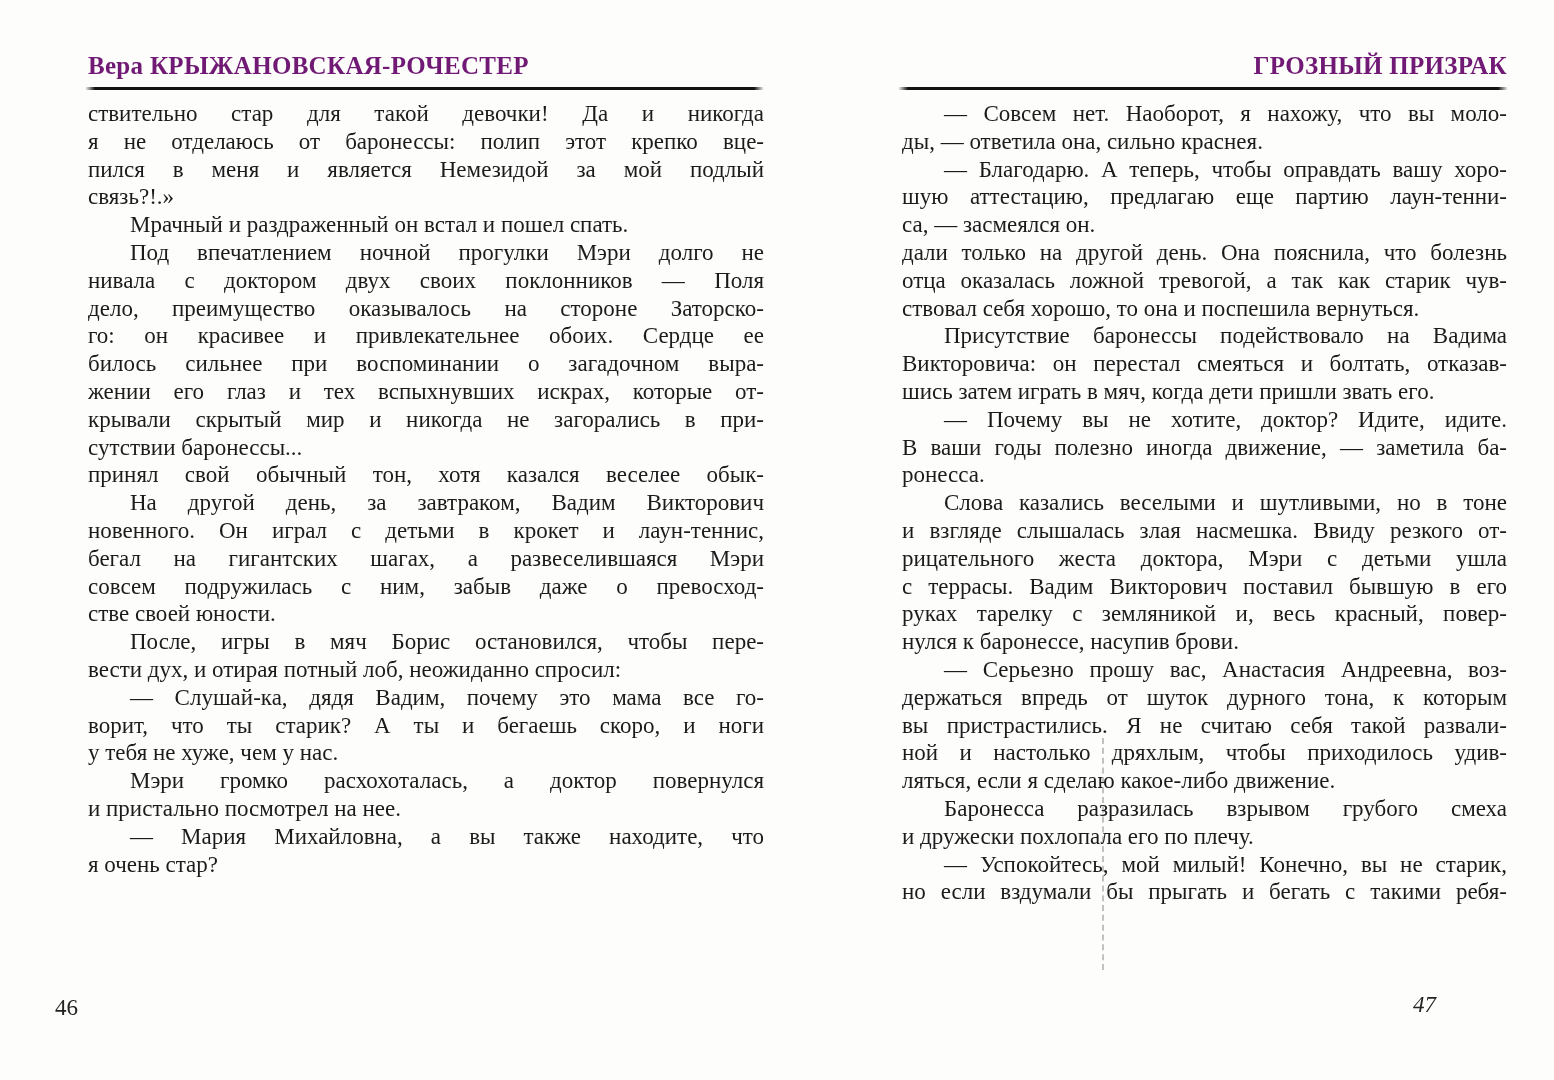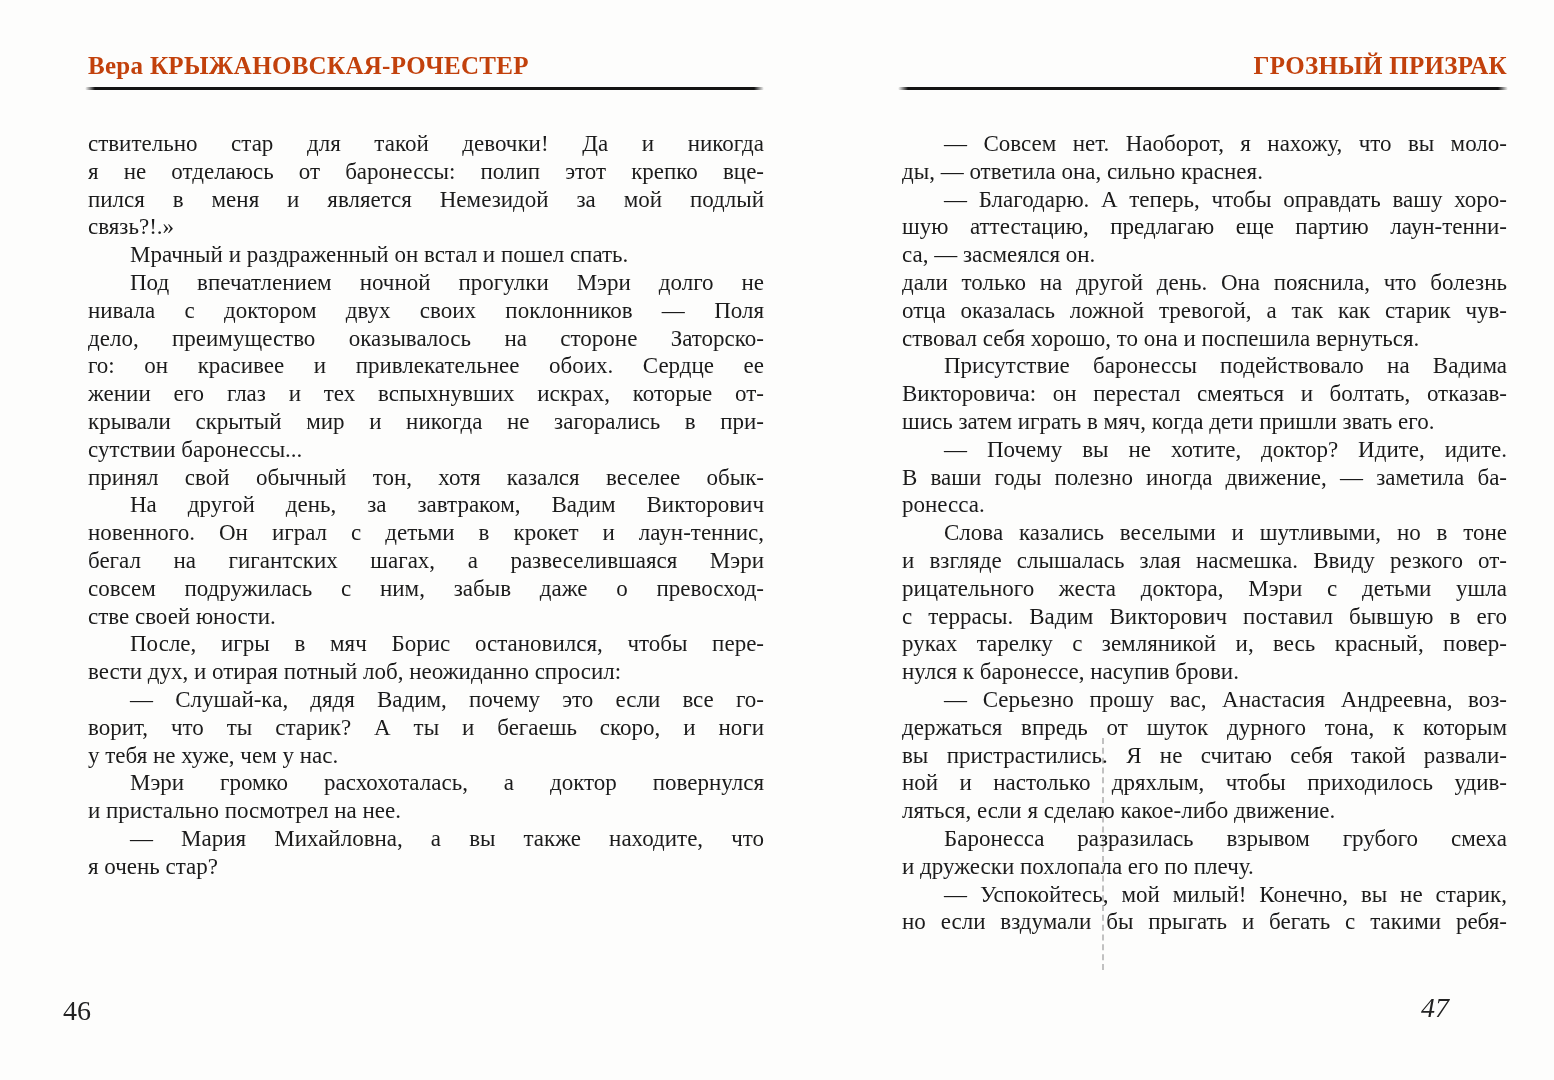--- a/index.html
+++ b/index.html
@@ -6,43 +6,43 @@
   body {
     width: 1554px; height: 1080px;
     position: relative; overflow: hidden;
     background: #fdfdfc;
     font-family: "Liberation Serif", "DejaVu Serif", serif;
     color: #1b1b1b;
   }
   .running-head {
     position: absolute; top: 52px;
     font-weight: bold; font-size: 25px;
-    letter-spacing: 0.3px; color: #c2410c;
+    letter-spacing: 0.3px; color: #701a75;
     white-space: nowrap;
   }
   .head-left  { left: 88px;  width: 676px; text-align: left; }
   .head-right { left: 900px; width: 607px; text-align: right; }
   .head-rule {
     position: absolute; top: 87px; height: 3px;
     background: linear-gradient(90deg, rgba(17,17,17,0) 0px, #141414 10px, #141414 calc(100% - 10px), rgba(17,17,17,0) 100%);
     border-radius: 2px;
   }
   .rule-left  { left: 85px;  width: 679px; }
   .rule-right { left: 898px; width: 610px; }
   .body-col {
     position: absolute; top: 100px;
-    font-size: 23px; line-height: 27.8px; margin-top: 30px;
+    font-size: 23px; line-height: 27.8px;
   }
   #left-body  { left: 88px;  width: 676px; }
   #right-body { left: 902px; width: 605px; }
   .line { text-align: justify; text-align-last: justify; }
   .line.indent { text-indent: 42px; }
   .line.pend { text-align-last: left; }
   .pagenum {
-    position: absolute; font-size: 28px; color: #222; margin-left: 8px;
+    position: absolute; font-size: 23px; color: #222;
   }
   #left-pagenum  { left: 55px;   top: 995px; }
   #right-pagenum { left: 1413px; top: 992px; font-style: italic; }
   .crease {
     position: absolute; left: 1102px; top: 738px;
     height: 232px; width: 0;
     border-left: 2px dashed rgba(40,40,40,0.28);
   }
 </style>
 </head>
@@ -56,32 +56,33 @@
     <div class="body-col" id="left-body">
         <div class="line">ствительно стар для такой девочки! Да и никогда</div>
         <div class="line">я не отделаюсь от баронессы: полип этот крепко вце-</div>
         <div class="line">пился в меня и является Немезидой за мой подлый</div>
         <div class="line pend">связь?!.»</div>
         <div class="line indent pend">Мрачный и раздраженный он встал и пошел спать.</div>
         <div class="line indent">Под впечатлением ночной прогулки Мэри долго не</div>
         <div class="line">нивала с доктором двух своих поклонников — Поля</div>
         <div class="line">дело, преимущество оказывалось на стороне Заторско-</div>
         <div class="line">го: он красивее и привлекательнее обоих. Сердце ее</div>
+        <div class="line">билось сильнее при воспоминании о загадочном выра-</div>
         <div class="line">жении его глаз и тех вспыхнувших искрах, которые от-</div>
         <div class="line">крывали скрытый мир и никогда не загорались в при-</div>
         <div class="line pend">сутствии баронессы...</div>
         <div class="line">принял свой обычный тон, хотя казался веселее обык-</div>
         <div class="line indent">На другой день, за завтраком, Вадим Викторович</div>
         <div class="line">новенного. Он играл с детьми в крокет и лаун-теннис,</div>
         <div class="line">бегал на гигантских шагах, а развеселившаяся Мэри</div>
         <div class="line">совсем подружилась с ним, забыв даже о превосход-</div>
         <div class="line pend">стве своей юности.</div>
         <div class="line indent">После, игры в мяч Борис остановился, чтобы пере-</div>
         <div class="line pend">вести дух, и отирая потный лоб, неожиданно спросил:</div>
-        <div class="line indent">— Слушай-ка, дядя Вадим, почему это если все го-</div>
+        <div class="line indent">— Слушай-ка, дядя Вадим, почему это мама все го-</div>
         <div class="line">ворит, что ты старик? А ты и бегаешь скоро, и ноги</div>
         <div class="line pend">у тебя не хуже, чем у нас.</div>
         <div class="line indent">Мэри громко расхохоталась, а доктор повернулся</div>
         <div class="line pend">и пристально посмотрел на нее.</div>
         <div class="line indent">— Мария Михайловна, а вы также находите, что</div>
         <div class="line pend">я очень стар?</div>
       </div>
     <div class="pagenum" id="left-pagenum">46</div>
   </div>
 

